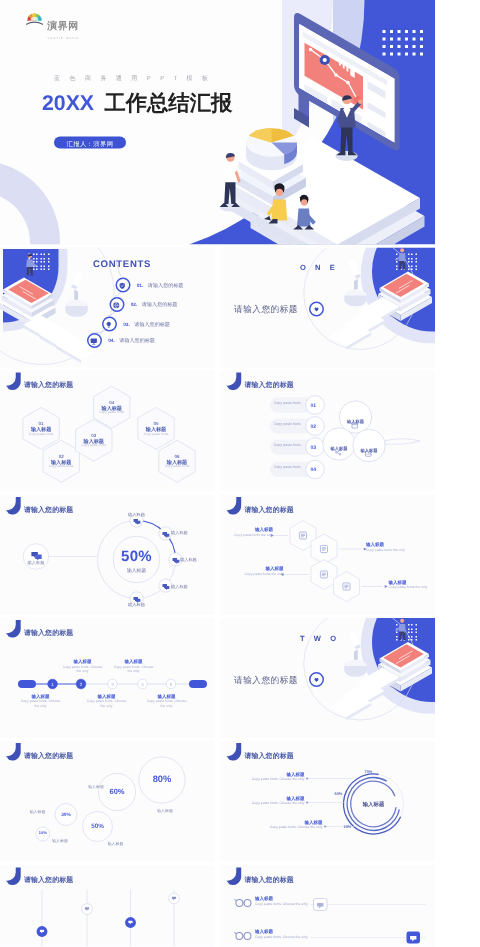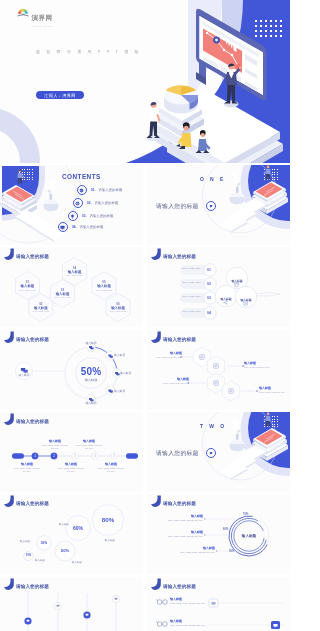--- a/index.html
+++ b/index.html
@@ -238,20 +238,24 @@
         <path d="M0 0 L-4.8 -12.1 A13 13 0 0 1 2.3 -12.8 Z" fill="#edc52c"></path>
         <path d="M0 0 L2.3 -12.8 A13 13 0 0 1 8.8 -9.6 Z" fill="#8cc63e"></path>
         <path d="M0 0 L8.8 -9.6 A13 13 0 0 1 13 0 Z" fill="#29b5c4"></path>
         <path d="M0 0 L-7 0 A7 7 0 0 1 7 0 Z" fill="#ffffff" opacity=".72"></path>
       </g>
       <path d="M1 25.5 Q16 17.5 31 25.5 L31 27.6 Q16 19.8 1 27.6 Z" fill="#5a6170"></path>
     </svg>
     <span><span class="logotext">演界网</span><span class="logosub">YANJIE WANG</span></span>
   </div>
   <div class="eyebrow">蓝 色 商 务 通 用 P P T 模 板</div>
+  <div class="ctitle">
+    <span class="cy">20XX</span>
+    <span class="cm">工作总结汇报</span>
+  </div>
   <div class="cbadge">汇报人：演界网</div>
 </div>
 
 <div class="slide" style="left:0;top:165px;width:143px;height:80px;">
   <svg class="sv" viewBox="0 0 143 80">
     <rect width="143" height="80" fill="#fcfcfd"></rect>
     <path d="M2 1 L2 56 A43 43 0 0 0 45 13 L45 1 Z" fill="#e1e4f6"></path>
     <path d="M2 1 L2 50 A37 37 0 0 0 39 13 L39 1 Z" fill="#4157d8"></path>
     <circle cx="28" cy="30" r="48" fill="none" stroke="#dadeef" stroke-width="0.45"></circle>
     <path d="M77 8 Q79 16 80.8 19.5 M80.8 28.5 Q80 32 76.8 32.5 M76.8 41.5 Q76 45 71.8 45.5 M71.8 54.5 Q68 57 61.8 57" fill="none" stroke="#bcc3e2" stroke-width="0.35"></path>

